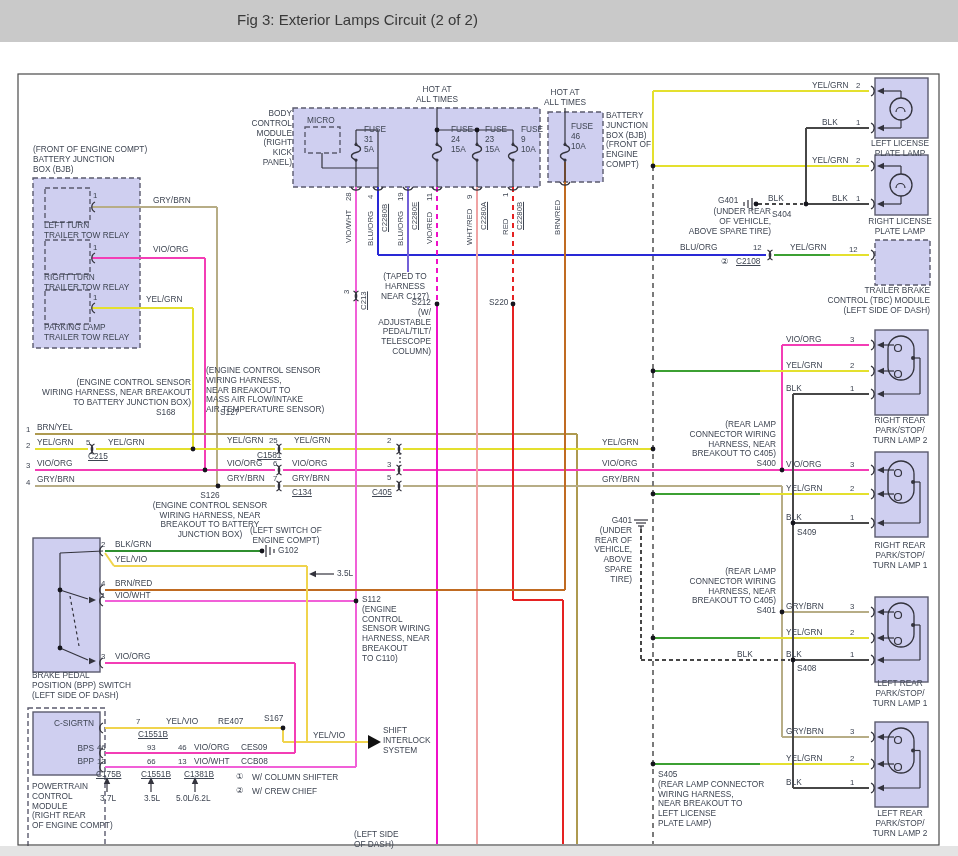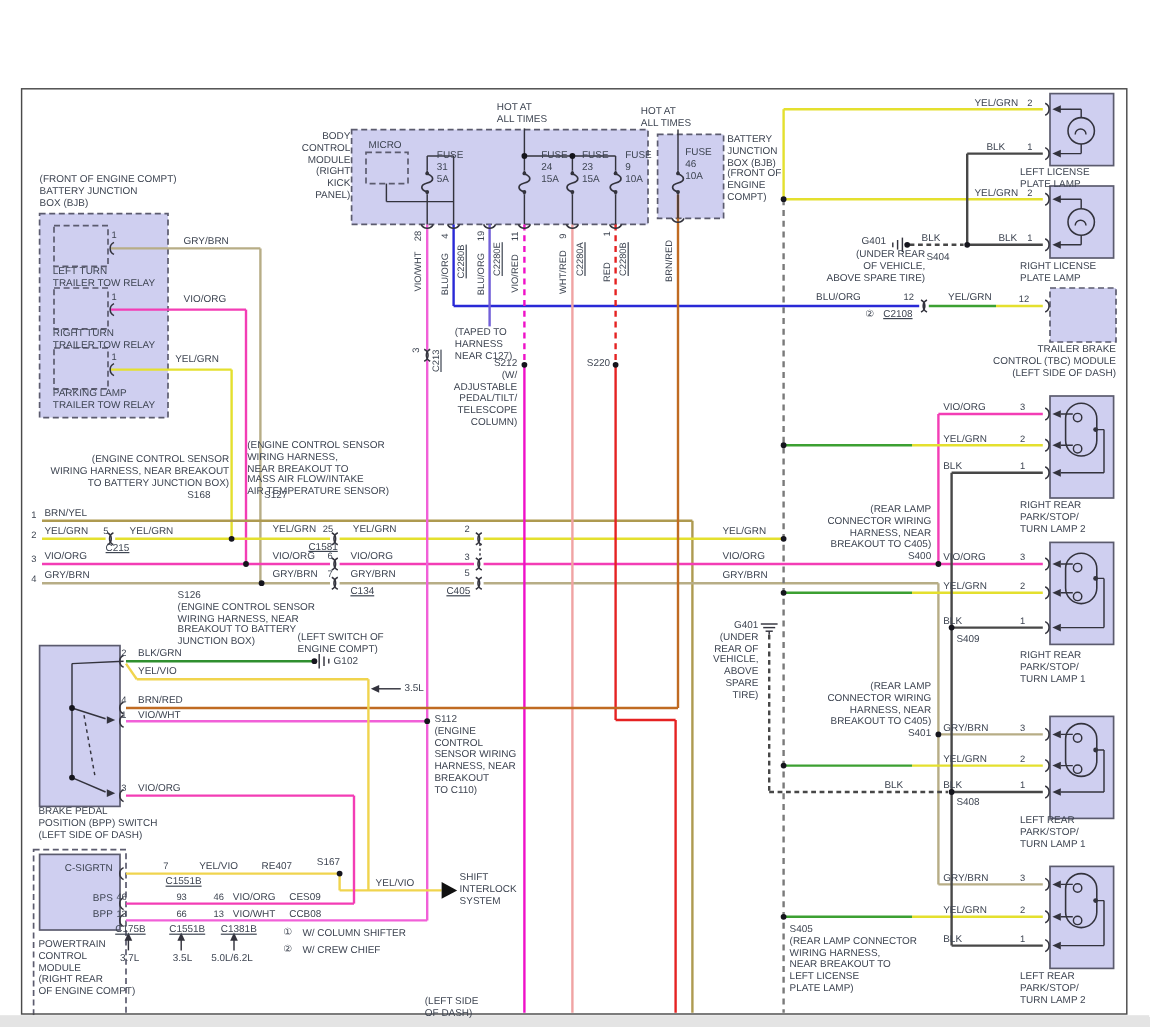--- a/index.html
+++ b/index.html
@@ -3,21 +3,21 @@
 <meta charset="utf-8">
 <style>
   html,body{margin:0;padding:0;background:#ffffff;}
   .stage{position:relative;width:958px;height:856px;background:#fff;overflow:hidden;
          font-family:"Liberation Sans",sans-serif;}
   .titlebar{position:absolute;left:0;top:0;width:958px;height:42px;background:#c9c9c9;}
   .title{position:absolute;left:237px;top:11px;font-size:15px;color:#3a3a3a;white-space:nowrap;}
   svg#art{position:absolute;left:0;top:0;}
   .lbl{position:absolute;font-size:8.3px;line-height:9.8px;color:#3e4552;white-space:pre-line;}
   .sm{font-size:7.8px;}
-  .c{text-align:left;}
+  .c{text-align:center;}
   .r{text-align:right;}
   .u{text-decoration:underline;}
   .vlbl{position:absolute;font-size:7.8px;line-height:10px;color:#3e4552;white-space:nowrap;
         height:10px;transform:rotate(-90deg);transform-origin:0 100%;}
   .foot{position:absolute;left:0;top:846px;width:958px;height:10px;background:#e4e4e4;}
 </style>
 </head>
 <body>
 
 <div class="stage">
@@ -306,20 +306,23 @@
       <polygon points="877,788 884,784.8 884,791.2" fill="#33333d"></polygon>
       <polygon points="368,735 368,749 381,742" fill="#111"></polygon>
       <polygon points="309,574 316,570.8 316,577.2" fill="#33333d"></polygon>
       <polygon points="96,600 89,596.8 89,603.2" fill="#33333d"></polygon>
       <polygon points="96,661 89,657.8 89,664.2" fill="#33333d"></polygon>
       <polygon points="107,777 103.8,784 110.2,784" fill="#33333d"></polygon>
       <polygon points="151,777 147.8,784 154.2,784" fill="#33333d"></polygon>
       <polygon points="195,777 191.8,784 198.2,784" fill="#33333d"></polygon>
     </svg>
 
+  <div class="titlebar">
+    <div class="title">Fig 3: Exterior Lamps Circuit (2 of 2)</div>
+  </div>
   <div class="foot"></div>
 
   <div class="lbl" style="left:33px;top:145px">(FRONT OF ENGINE COMPT)
 BATTERY JUNCTION
 BOX (BJB)</div>
   <div class="lbl sm" style="left:93px;top:191px">1</div>
   <div class="lbl sm" style="left:93px;top:243px">1</div>
   <div class="lbl sm" style="left:93px;top:293px">1</div>
   <div class="lbl" style="left:44px;top:221px">LEFT TURN
 TRAILER TOW RELAY</div>

